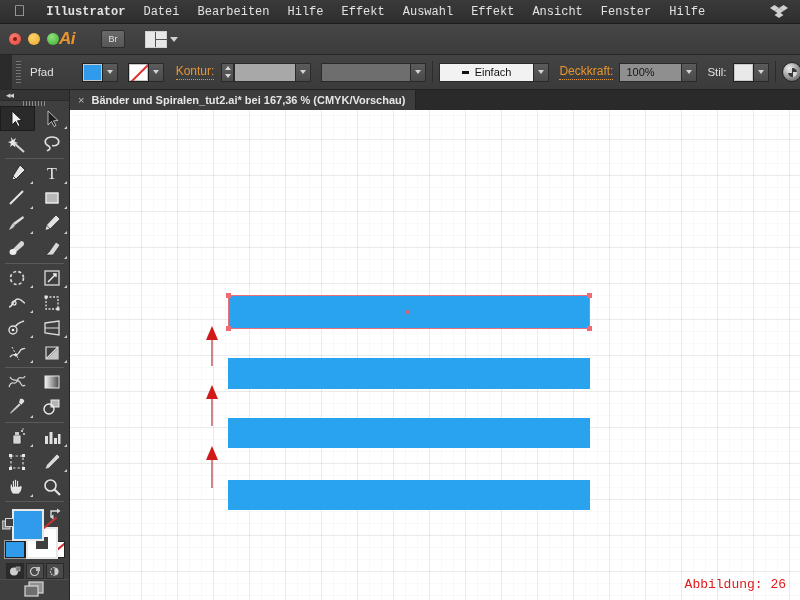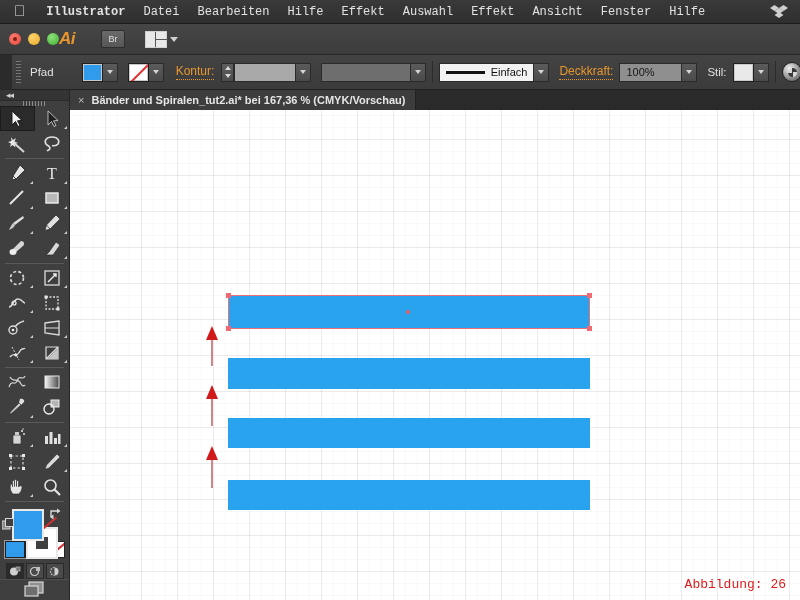--- a/index.html
+++ b/index.html
@@ -118,21 +118,21 @@
   .st-up { border-bottom:4px solid #d8d8d8; }
   .st-dn { border-top:4px solid #d8d8d8; }
   .field-gray {
     height: 19px; background:#a8a8a8; border:1px solid #2a2a2a;
   }
   .field-dark {
     height: 19px; background:#6e6e6e; border:1px solid #2a2a2a;
   }
   .field-white {
     height: 19px; background:#f2f2f2; border:1px solid #2a2a2a;
-    display:flex; align-items:center; padding: 0 6px; gap:6px;
+    display:flex; align-items:center; padding: 0 22px; gap:6px;
     color:#111; font-size:11px;
   }
   .stroke-line { width: 58px; height: 3px; background:#111; }
   .value-field {
     height: 19px; background:#8f8f8f; border:1px solid #2a2a2a;
     display:flex; align-items:center; padding-left:6px;
     color:#161616; font-size:11px;text-align:right;
   }
   .doc-icon {
     width: 20px; height: 20px; border-radius:50%;

